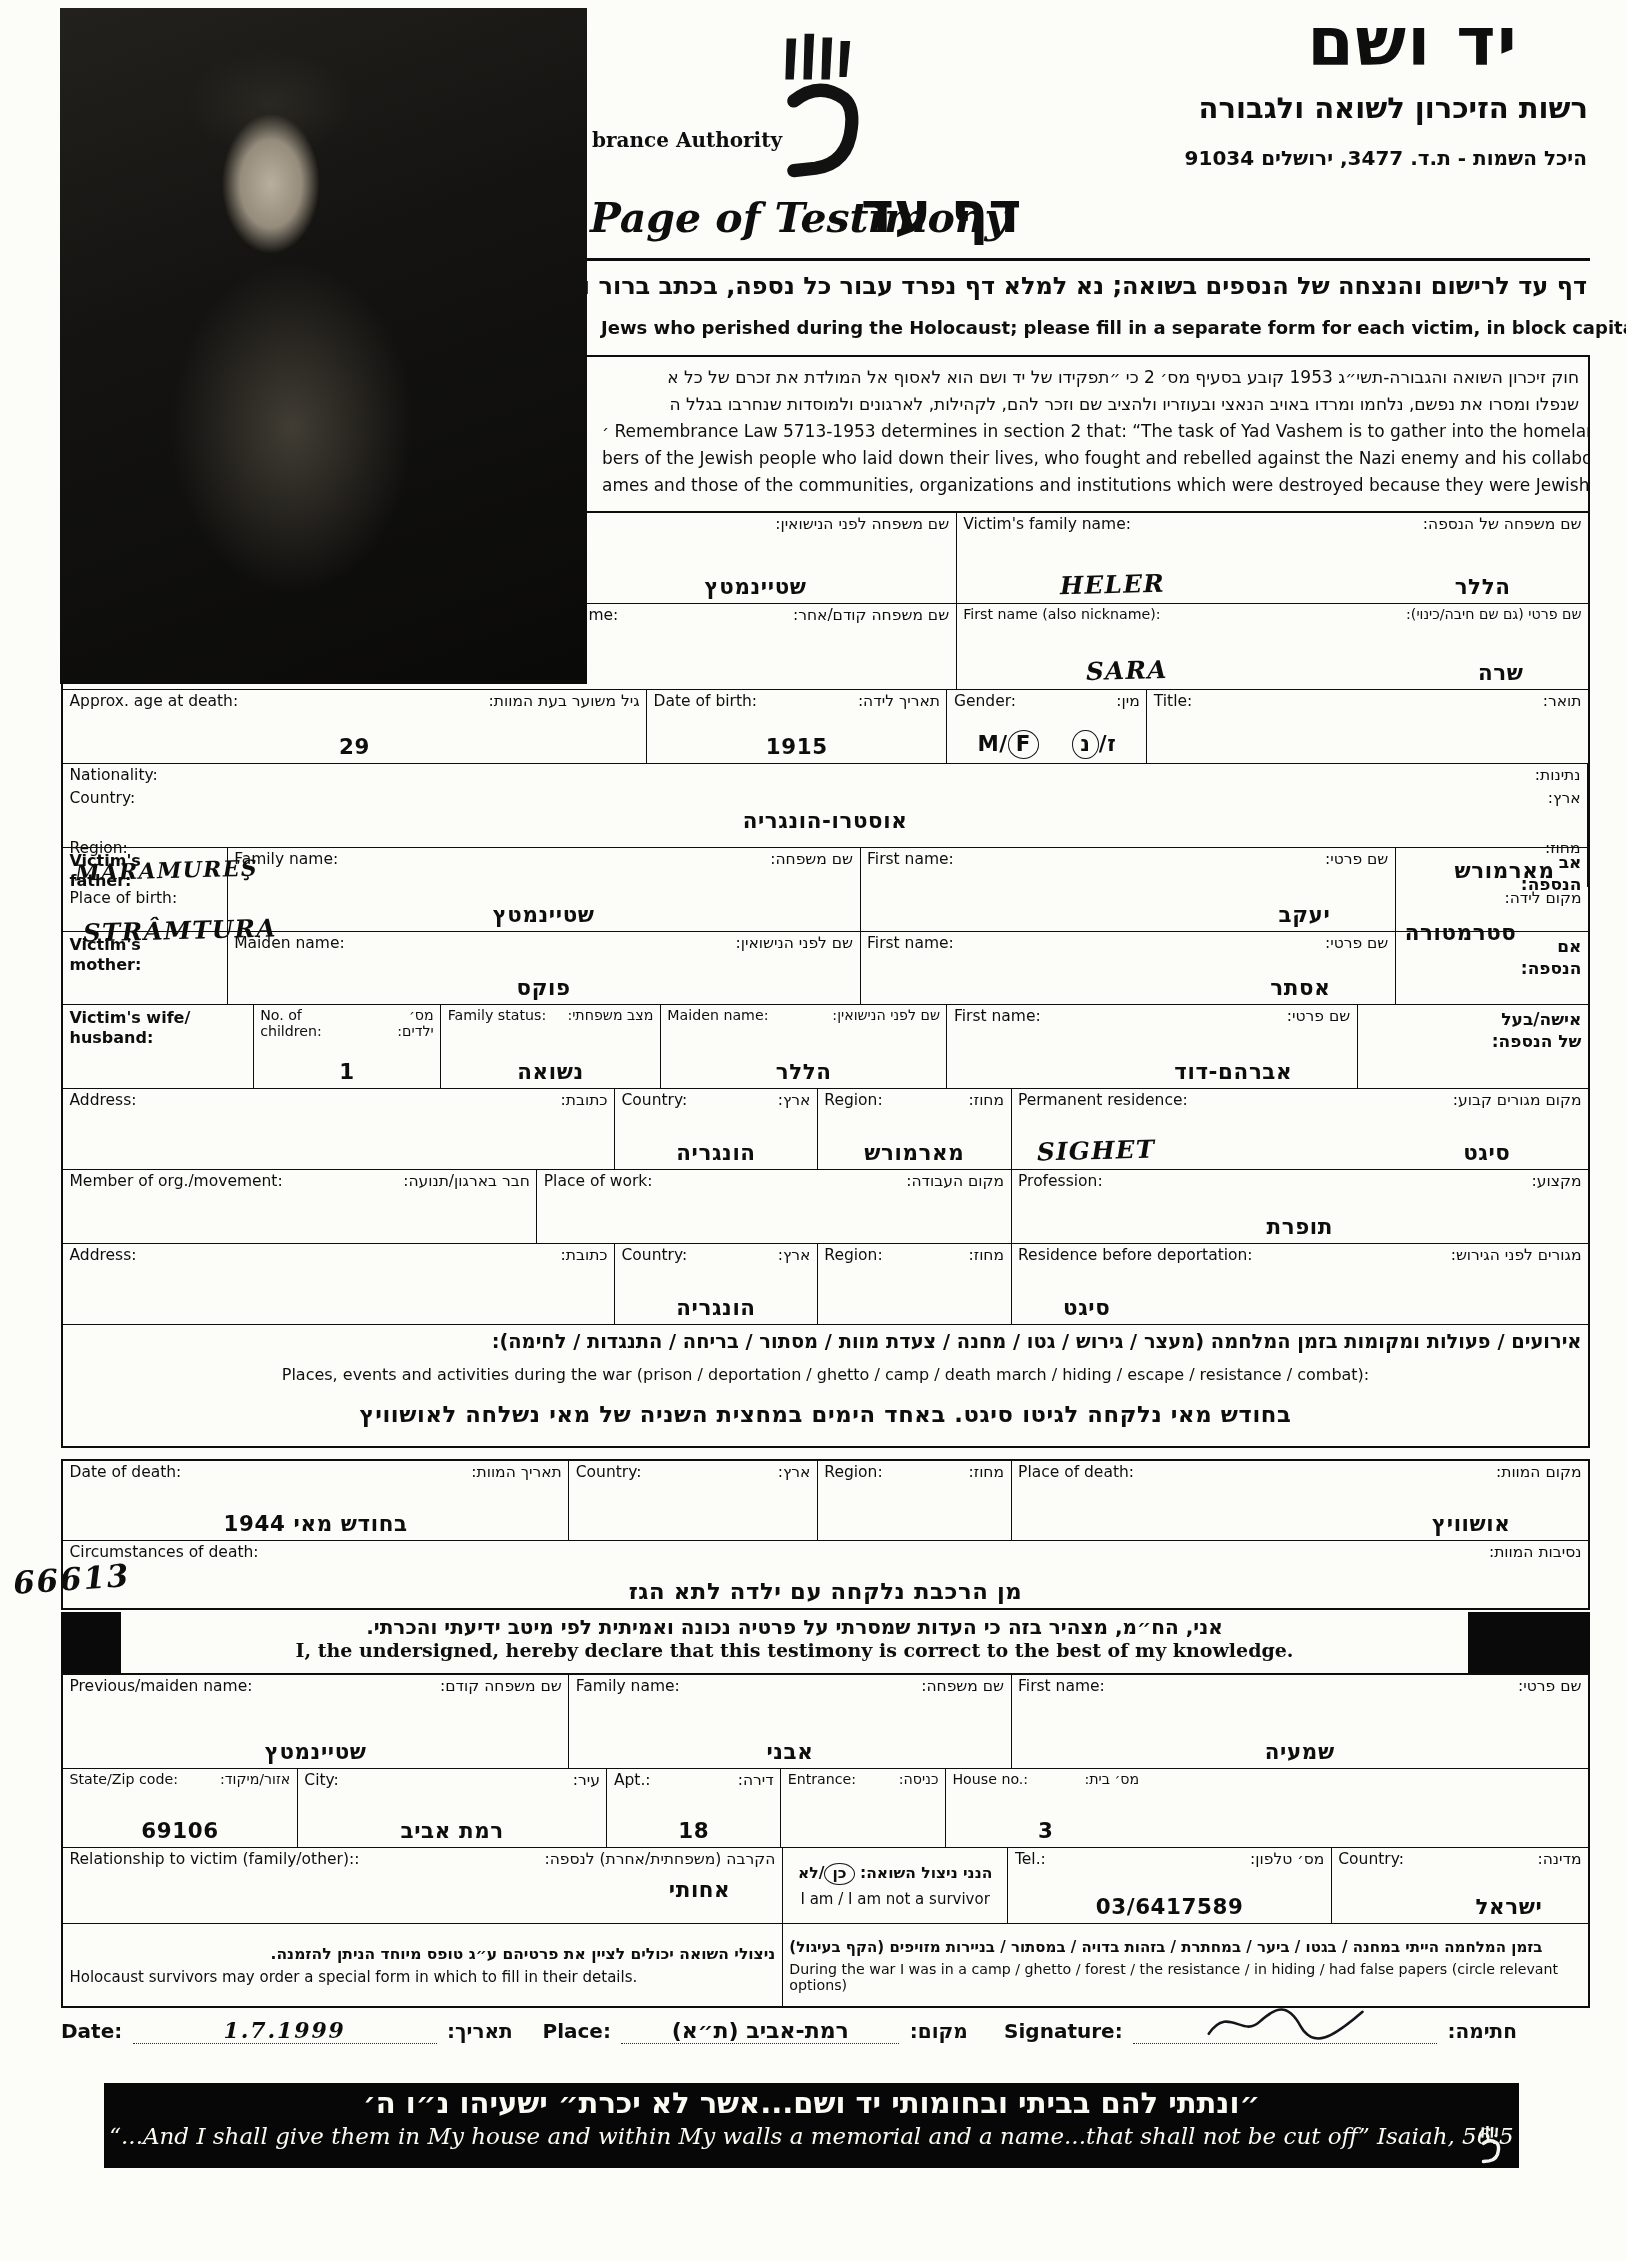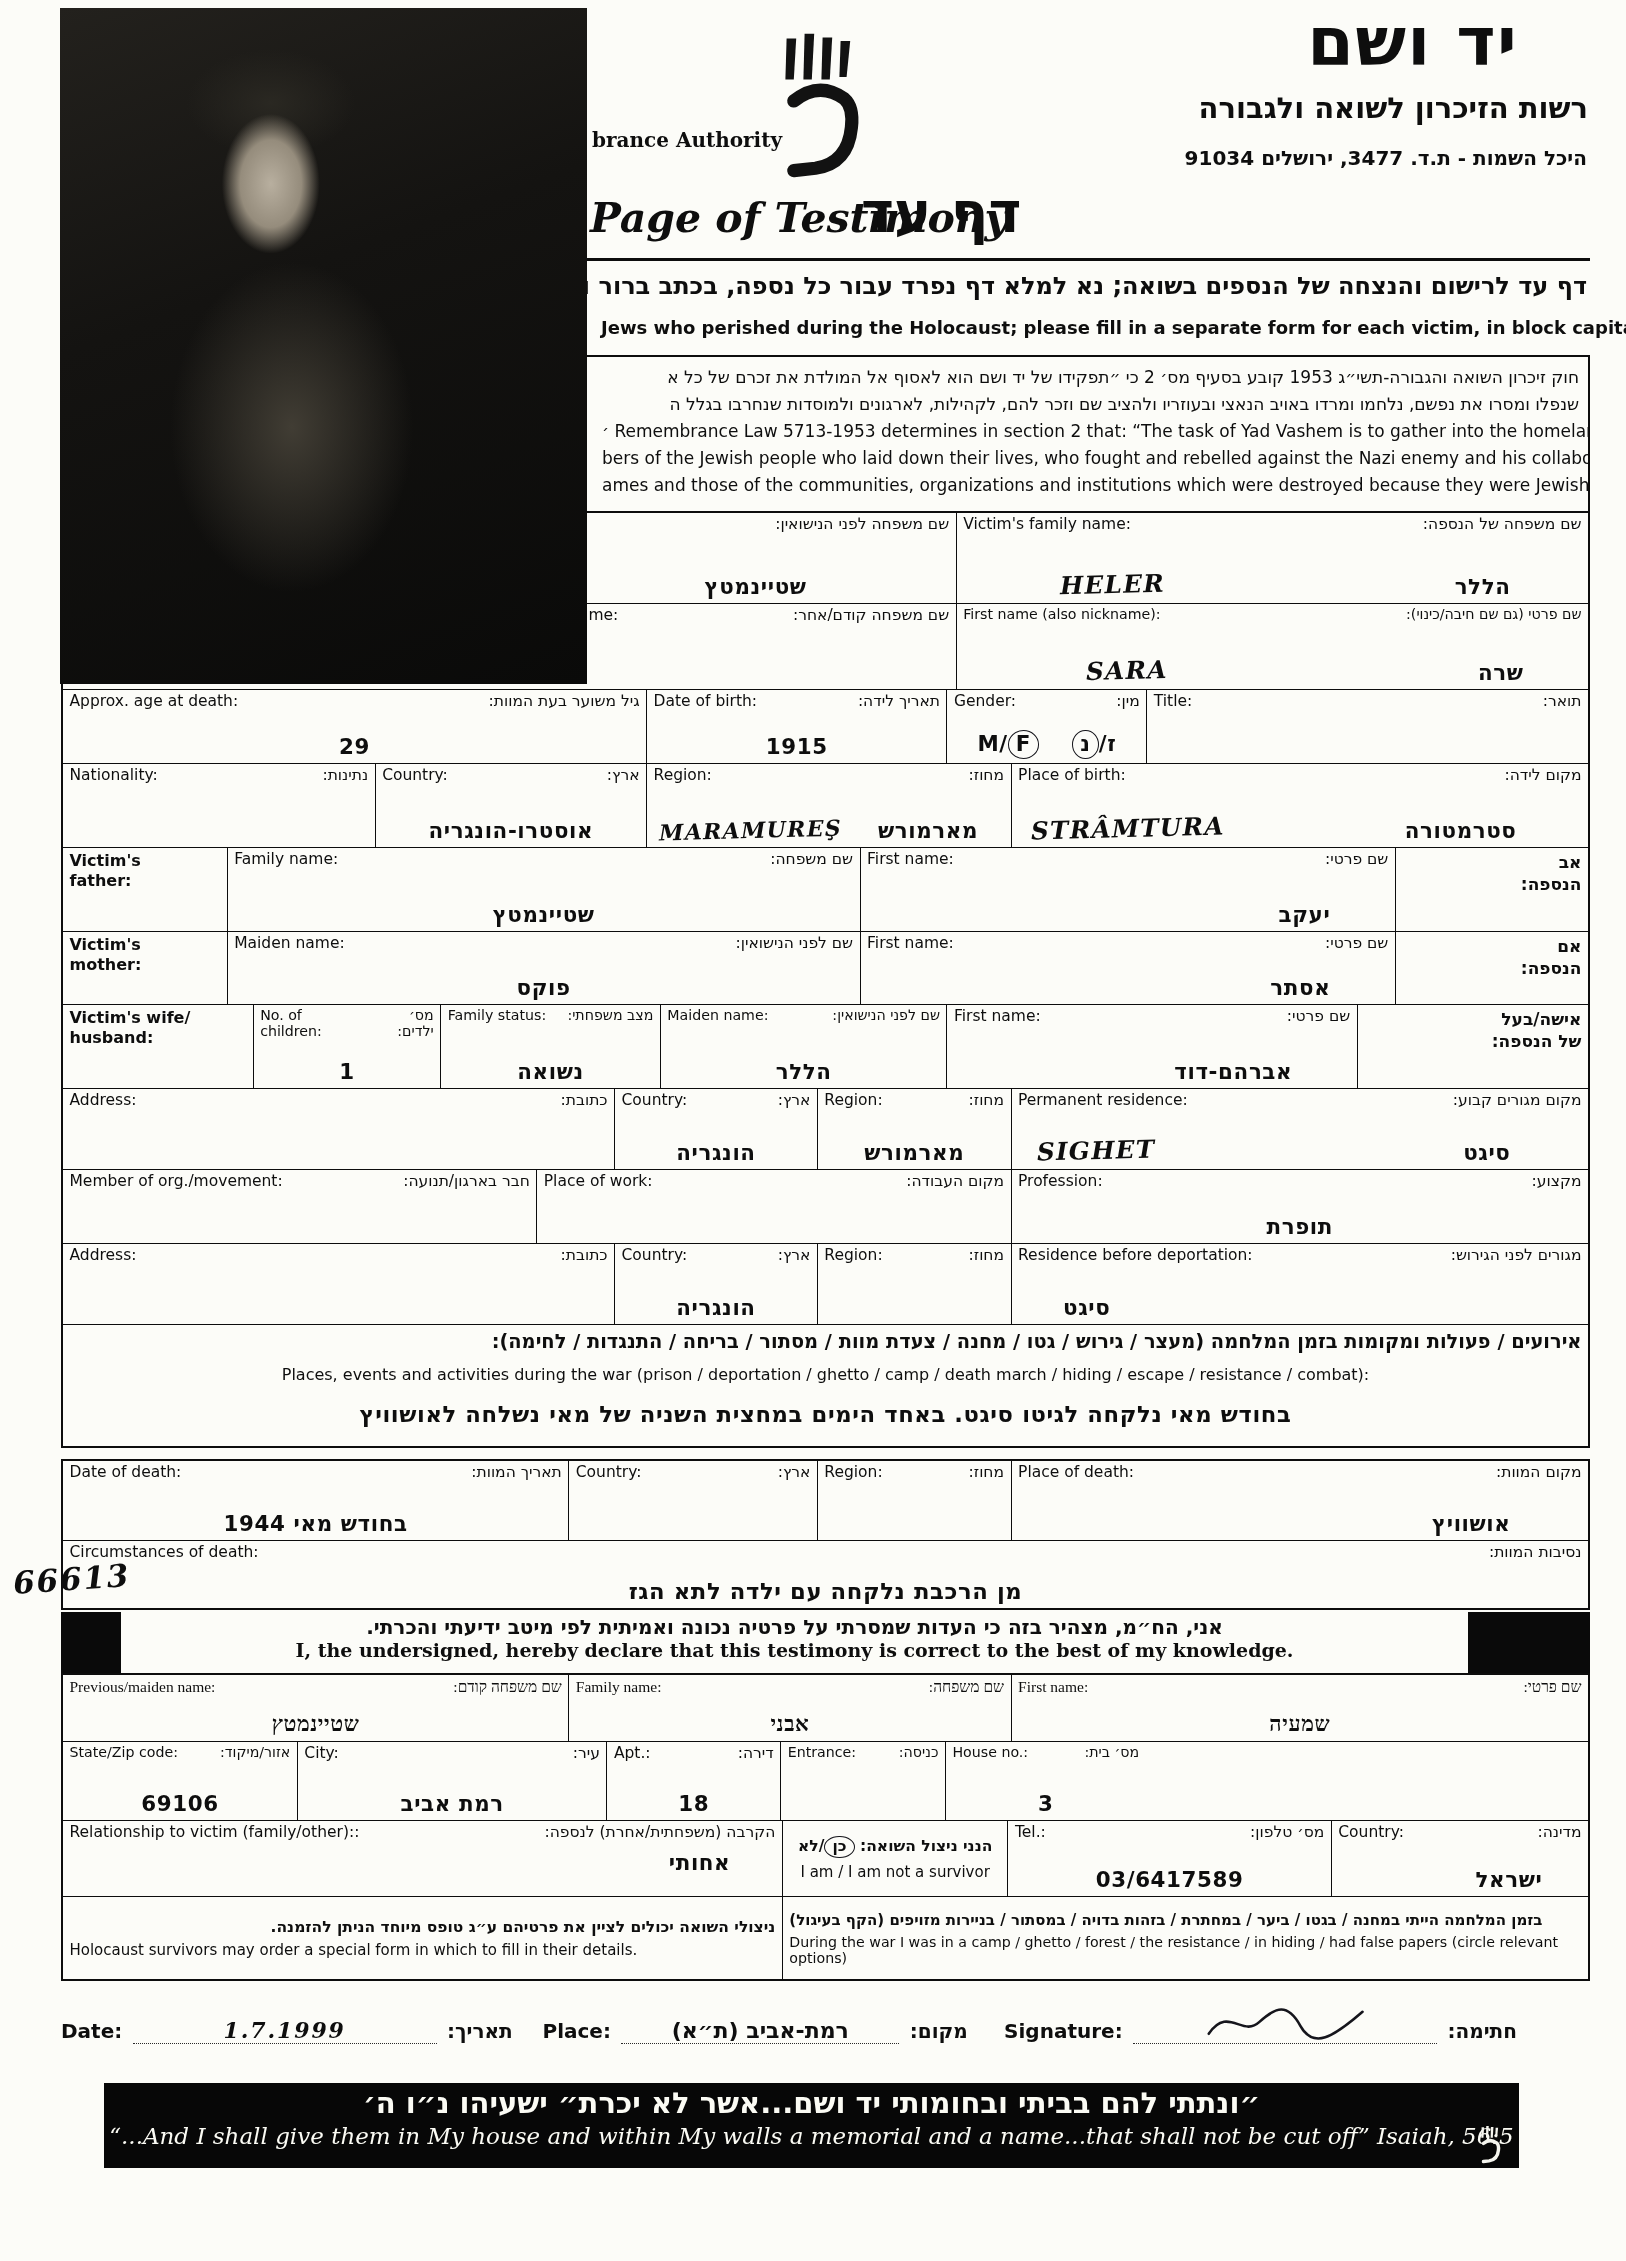--- a/index.html
+++ b/index.html
@@ -187,21 +187,21 @@
         </div>
       </div>
       <div class="cell" style="flex:0 0 28.9%;">
         <div class="lab">
             <span>Title:</span>
             <span class="he">תואר:</span>
           </div>
       </div>
     </div>
 
-    <div class="row" style="height:84px;">
+    <div class="row" style="height:84px;flex-direction:column;">
       <div class="cell" style="flex:0 0 20.5%;">
         <div class="lab">
             <span>Nationality:</span>
             <span class="he">נתינות:</span>
           </div>
       </div>
       <div class="cell" style="flex:0 0 17.8%;">
         <div class="lab">
             <span>Country:</span>
             <span class="he">ארץ:</span>
@@ -452,21 +452,21 @@
     <div class="decl-bar-l"></div>
     <div class="decl-mid">
       <div class="decl-he">אני, הח״מ, מצהיר בזה כי העדות שמסרתי על פרטיה נכונה ואמיתית לפי מיטב ידיעתי והכרתי.</div>
       <div class="decl-en">I, the undersigned, hereby declare that this testimony is correct to the best of my knowledge.</div>
     </div>
     <div class="decl-bar-r"></div>
   </div>
 
   <div class="sec" style="top:1673px;">
 
-    <div class="row" style="height:67px;font-family:Liberation Serif, serif;">
+    <div class="row" style="height:94px;">
       <div class="cell" style="flex:0 0 33.2%;">
         <div class="lab">
             <span>Previous/maiden name:</span>
             <span class="he">שם משפחה קודם:</span>
           </div>
         <div class="val">שטיינמטץ</div>
       </div>
       <div class="cell" style="flex:0 0 29.0%;">
         <div class="lab">
             <span>Family name:</span>

